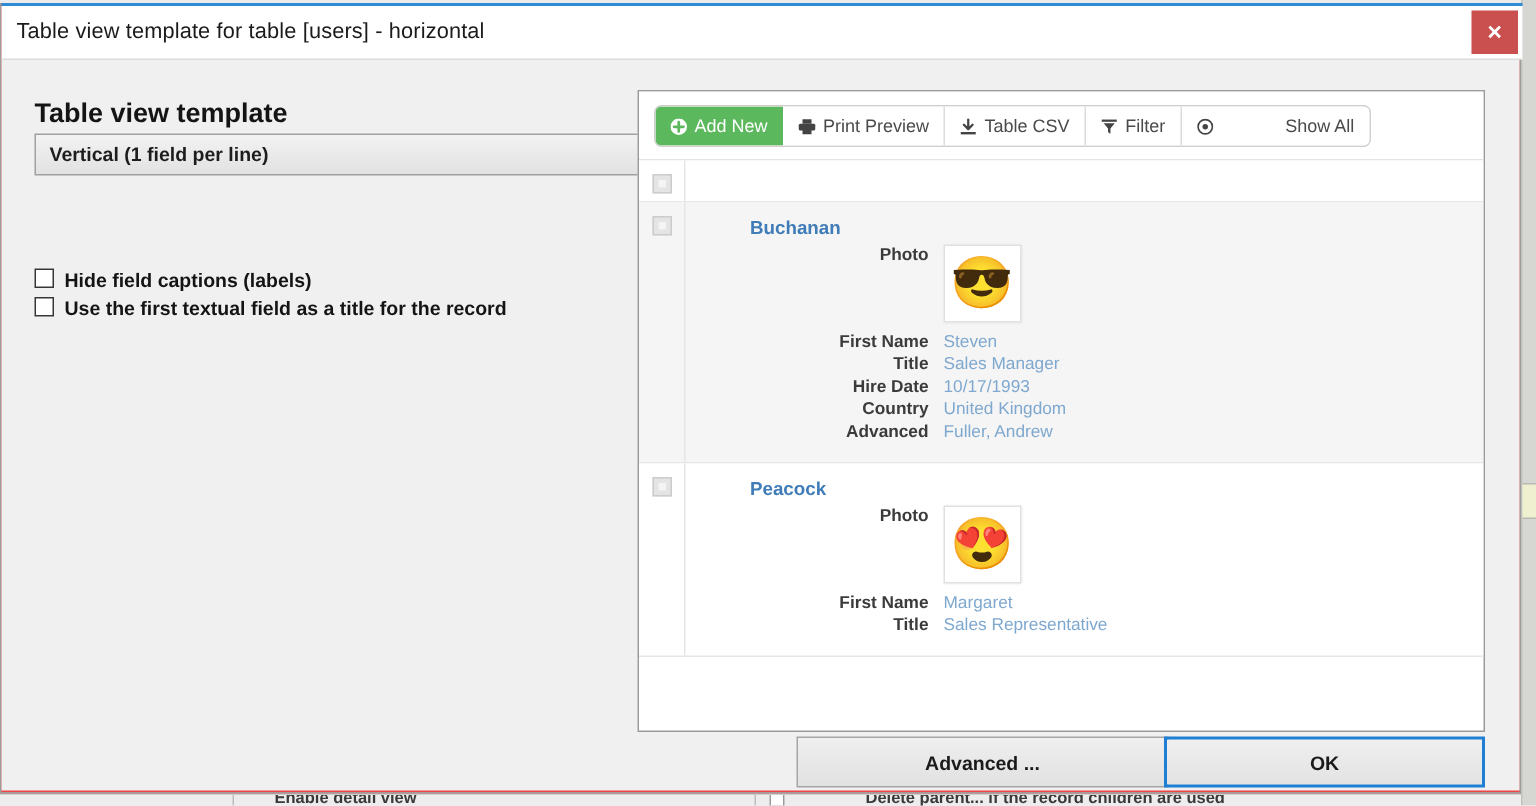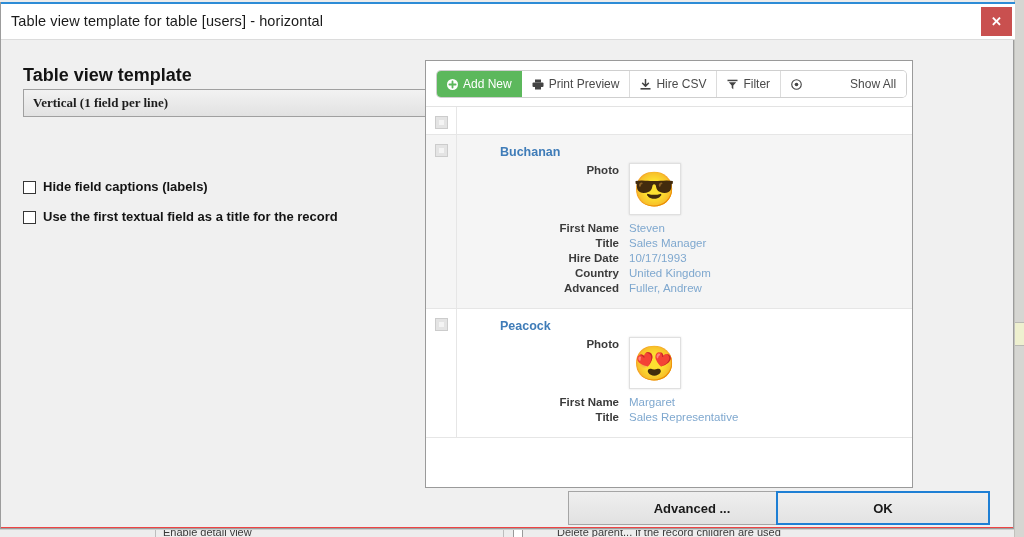--- a/index.html
+++ b/index.html
@@ -42,23 +42,24 @@
     left: 0; top: 529px;
     width: 1014px; height: 8px;
     background: #ededed;
     border-top: 1px solid #cfcfcf;
     overflow: hidden;
   }
   .bg-bottom-row .clip-text {
     position: absolute;
     top: -4px;
     font-size: 11px;
-    font-weight: normal;
+    font-weight: bold;
     color: #3a3a3a;
     white-space: nowrap;
+    margin-left: 20px;
   }
   .bg-bottom-row .clip-text.t1 { left: 163px; }
   .bg-bottom-row .clip-text.t2 { left: 523px; padding-left: 34px; }
   .bg-bottom-row .sep { position: absolute; top: -4px; width:1px; height: 14px; background:#bdbdbd; }
   .bg-bottom-row .sep.s1 { left: 155px; }
   .bg-bottom-row .sep.s2 { left: 503px; }
   .bg-bottom-row .cb {
     position: absolute; top: -2px; width: 8px; height: 8px;
     border: 1px solid #9a9a9a; background: #fff;
   }
@@ -132,66 +133,65 @@
     color: #141414;
   }
   .template-select {
     position: absolute;
     left: 22px; top: 49px;
     width: 450px; height: 28px;
     background: linear-gradient(#f2f2f2, #e2e2e2);
     border: 1px solid #a0a0a0;
     box-sizing: border-box;
     cursor: pointer;
-    font-family: Liberation Serif, serif;
   }
   .template-select .sel-value {
     position: absolute;
     left: 9px; top: 5px;
     font-size: 13px;
     font-weight: bold;
     color: #1d1d1d;
     white-space: nowrap;
   }
   .template-select .chev {
     position: absolute;
     right: 10px; top: 7px;
     width: 11px; height: 11px;
   }
   .template-select .chev svg { display: block; }
 
   .cb-row {
     position: absolute;
     left: 22px;
     display: flex;
-    align-items: flex-end;
+    align-items: flex-start;
     cursor: pointer;
   }
   .cb-row.r1 { top: 139px; }
-  .cb-row.r2 { top: 169px; }
+  .cb-row.r2 { top: 158px; }
   .cb-row .box {
     width: 13px; height: 13px;
     border: 1.4px solid #363636;
     background: #ffffff;
     box-sizing: border-box;
     margin-right: 7px;
     flex: none;
   }
   .cb-row .lbl {
     font-size: 13px;
     font-weight: bold;
     color: #141414;
     white-space: nowrap;
   }
 
   
   .preview-panel {
     position: absolute;
     left: 424px; top: 20px;
-    width: 488px;
+    width: 565px;
     height: 428px;
     background: #ffffff;
     border: 1px solid #9a9a9a;
     box-sizing: border-box;
     overflow: hidden;
   }
   .toolbar {
     position: absolute;
     left: 0; top: 0;
     width: 563px;
@@ -322,21 +322,21 @@
     box-sizing: border-box;
     display: flex;
     align-items: center;
     justify-content: center;
     font-size: 13px;
     font-weight: bold;
     color: #1a1a1a;
     cursor: pointer;
     user-select: none;
   }
-  .footer-btn.advanced { left: 567px; top: 451px; width: 248px; }
+  .footer-btn.advanced { left: 530px; top: 451px; width: 248px; }
   .footer-btn.ok {
     left: 775px; top: 451px; width: 214px;
     border: 2px solid #1e7fd4;
     background: linear-gradient(#efefef, #e3e3e3);
   }
 </style>
 </head>
 <body>
 
 <div id="root">
@@ -414,21 +414,21 @@
               <span>Print Preview</span>
             </div>
 
             <div class="tb-btn">
               <span class="ic">
                 <svg width="11" height="11" viewBox="0 0 11 11">
                   <path d="M5.5 0.5v6M2.6 4.2l2.9 2.9 2.9-2.9" fill="none" stroke="#444" stroke-width="1.5" stroke-linecap="round" stroke-linejoin="round"></path>
                   <rect x="0.5" y="9" width="10" height="1.6" fill="#444"></rect>
                 </svg>
               </span>
-              <span>Hire CSV</span>
+              <span>Table CSV</span>
             </div>
 
             <div class="tb-btn">
               <span class="ic">
                 <svg width="11" height="11" viewBox="0 0 11 11">
                   <rect x="0.5" y="0.7" width="10" height="1.5" fill="#444"></rect>
                   <path d="M1.8 3.2h7.4L6.3 6.6v3.6L4.7 9.1V6.6z" fill="#444"></path>
                 </svg>
               </span>
               <span>Filter</span>

